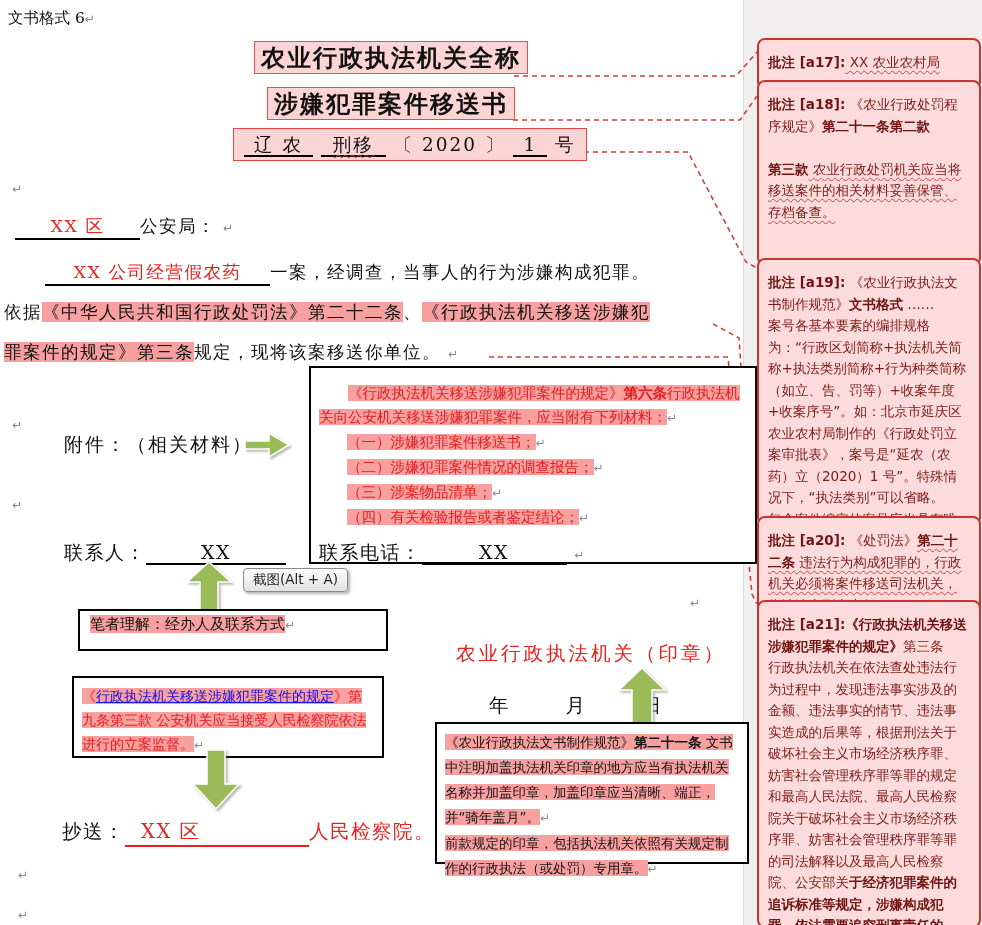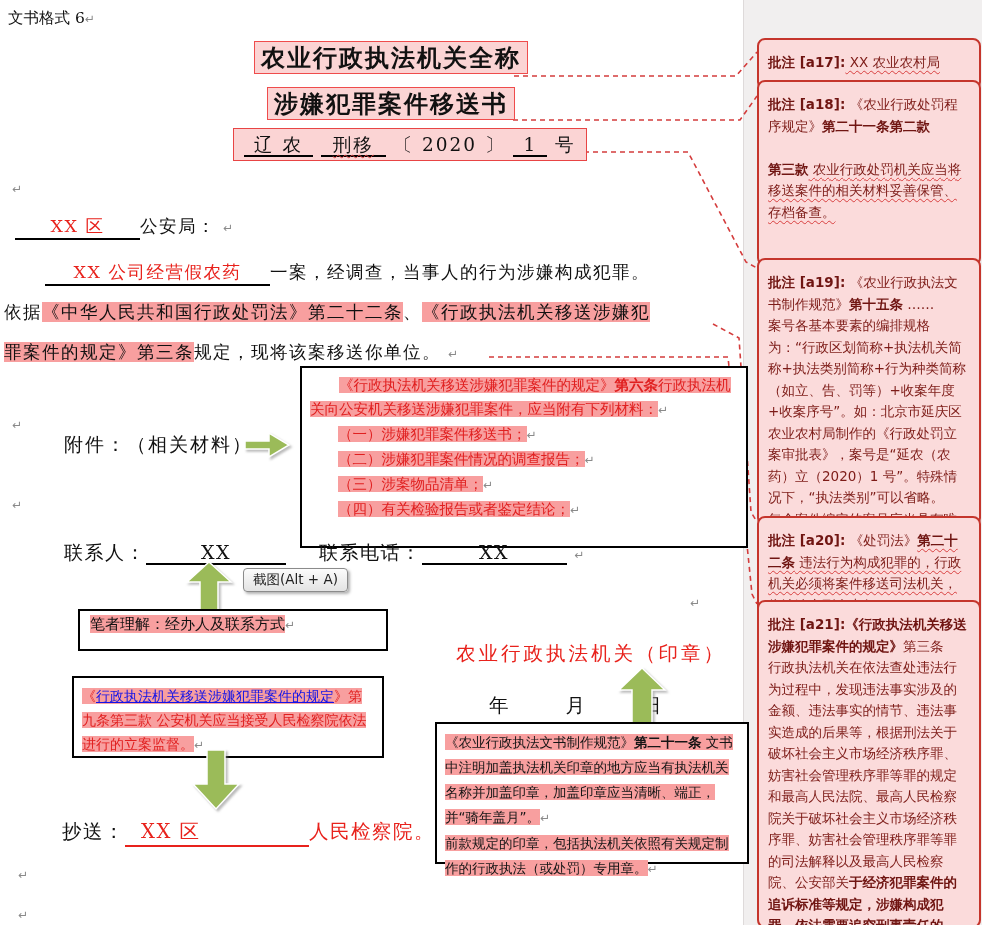--- a/index.html
+++ b/index.html
@@ -85,21 +85,21 @@
   </div>
 
   <div class="abs docline" style="left:4px;top:300px;">
     <span>依据</span><span class="hl">《中华人民共和国行政处罚法》第二十二条</span><span>、</span><span class="hl">《行政执法机关移送涉嫌犯</span>
   </div>
   <div class="abs docline" style="left:4px;top:340px;">
     <span class="hl">罪案件的规定》第三条</span><span>规定，现将该案移送你单位。</span>
     <span class="pilcrow">↵</span>
   </div>
 
-  <div class="abs blackbox" style="left:300px;top:366px;width:428px;height:168px;padding:5px 8px;font-size:14.5px;line-height:24px;
+  <div class="abs blackbox" style="left:309px;top:366px;width:428px;height:168px;padding:13px 8px;font-size:14.5px;line-height:24px;
               font-family:'DejaVu Sans','Liberation Sans',sans-serif;color:#e02020;">
     <div style="text-indent:2em;">
       <span class="hl">《行政执法机关移送涉嫌犯罪案件的规定》</span><span class="hl b">第六条</span><span class="hl">行政执法机关向公安机关移送涉嫌犯罪案件，应当附有下列材料：</span><span class="pilcrow">↵</span>
     </div>
     <div style="margin-left:28px;"><span class="hl">（一）涉嫌犯罪案件移送书；</span><span class="pilcrow">↵</span></div>
     <div style="margin-left:28px;"><span class="hl">（二）涉嫌犯罪案件情况的调查报告；</span><span class="pilcrow">↵</span></div>
     <div style="margin-left:28px;"><span class="hl">（三）涉案物品清单；</span><span class="pilcrow">↵</span></div>
     <div style="margin-left:28px;"><span class="hl">（四）有关检验报告或者鉴定结论；</span><span class="pilcrow">↵</span></div>
   </div>
 
@@ -156,21 +156,21 @@
     <span class="b">批注 [a17]:</span><span class="wavy"> XX 农业农村局</span>
   </div>
 
   <div class="bubble" style="top:80px;height:158px;">
     <span class="b">批注 [a18]:</span><span> 《农业行政处罚程序规定》</span><span class="b">第二十一条第二款</span><br>
     <br>
     <span class="b">第三款</span><span class="wavy"> 农业行政处罚机关应当将移送案件的相关材料妥善保管、存档备查。</span>
   </div>
 
   <div class="bubble" style="top:258px;height:240px;">
-    <span class="b">批注 [a19]:</span><span> 《农业行政执法文书制作规范》</span><span class="b">第十五条</span><span> ……</span><br>
+    <span class="b">批注 [a19]:</span><span> 《农业行政执法文书制作规范》</span><span class="b">文书格式</span><span> ……</span><br>
     <span>案号各基本要素的编排规格为：“行政区划简称+执法机关简称+执法类别简称+行为种类简称（如立、告、罚等）+收案年度+收案序号”。如：北京市延庆区农业农村局制作的《行政处罚立案审批表》，案号是“延农（农药）立（2020）1 号”。特殊情况下，“执法类别”可以省略。</span><br>
     <span>每个案件编定的案号应当具有唯一性。</span>
   </div>
 
   <div class="bubble" style="top:516px;height:72px;">
     <span class="b">批注 [a20]:</span><span> 《处罚法》</span><span class="b wavy">第二十二条</span><span class="wavy"> 违法行为构成犯罪的，行政机关必须将案件移送司法机关，依法追究刑事责任。</span>
   </div>
 
   <div class="bubble" style="top:600px;height:300px;">
     <span class="b">批注 [a21]:</span><span class="b">《行政执法机关移送涉嫌犯罪案件的规定》</span><span>第三条　行政执法机关在依法查处违法行为过程中，发现违法事实涉及的金额、违法事实的情节、违法事实造成的后果等，根据刑法关于破坏社会主义市场经济秩序罪、妨害社会管理秩序罪等罪的规定和最高人民法院、最高人民检察院关于破坏社会主义市场经济秩序罪、妨害社会管理秩序罪等罪的司法解释以及最高人民检察院、公安部关</span><span class="b">于经济犯罪案件的追诉标准等规定，涉嫌构成犯罪，依法需要追究刑事责任的，必须向公安机关移送。</span>

